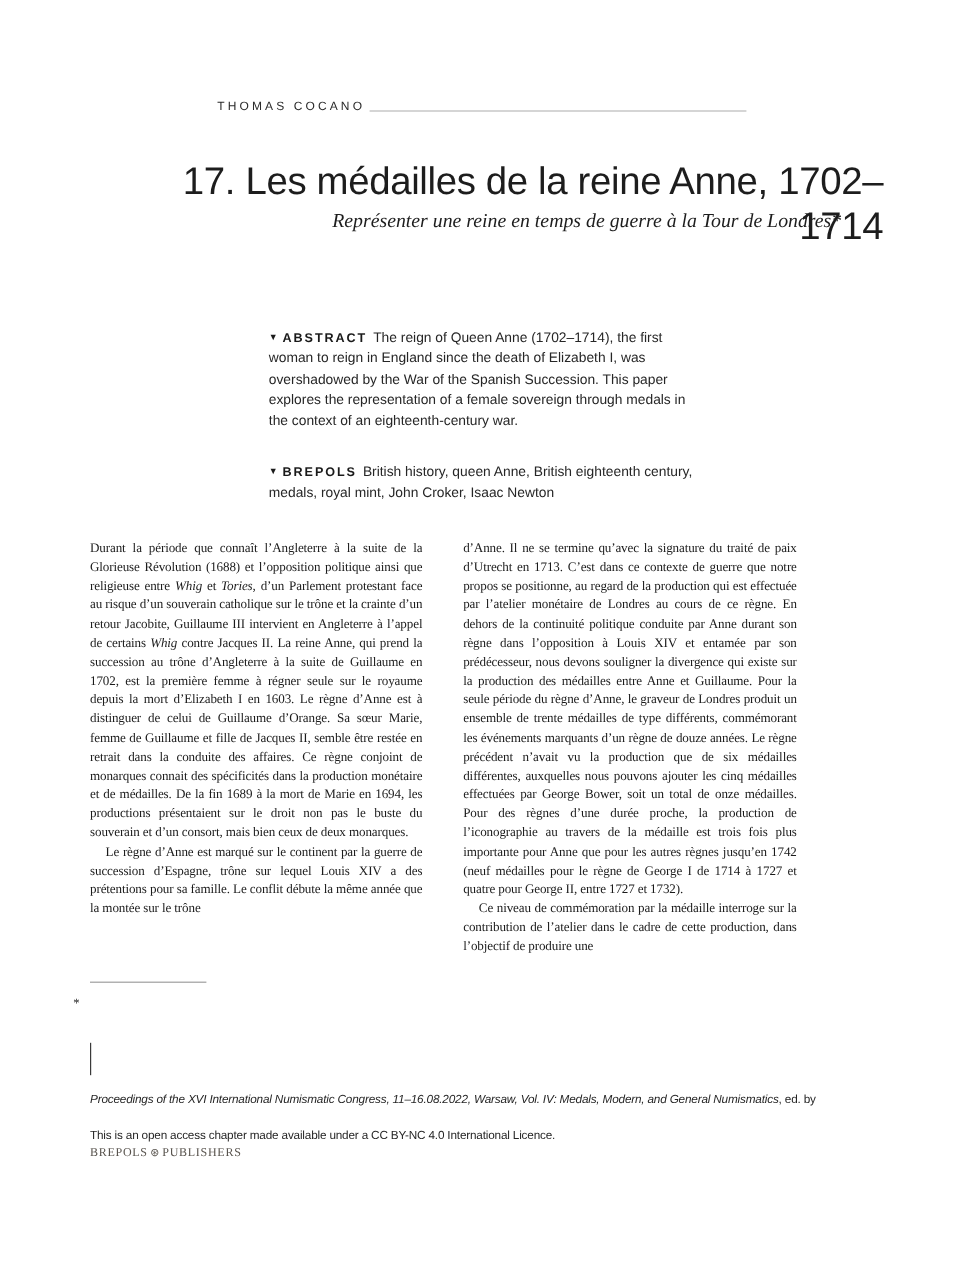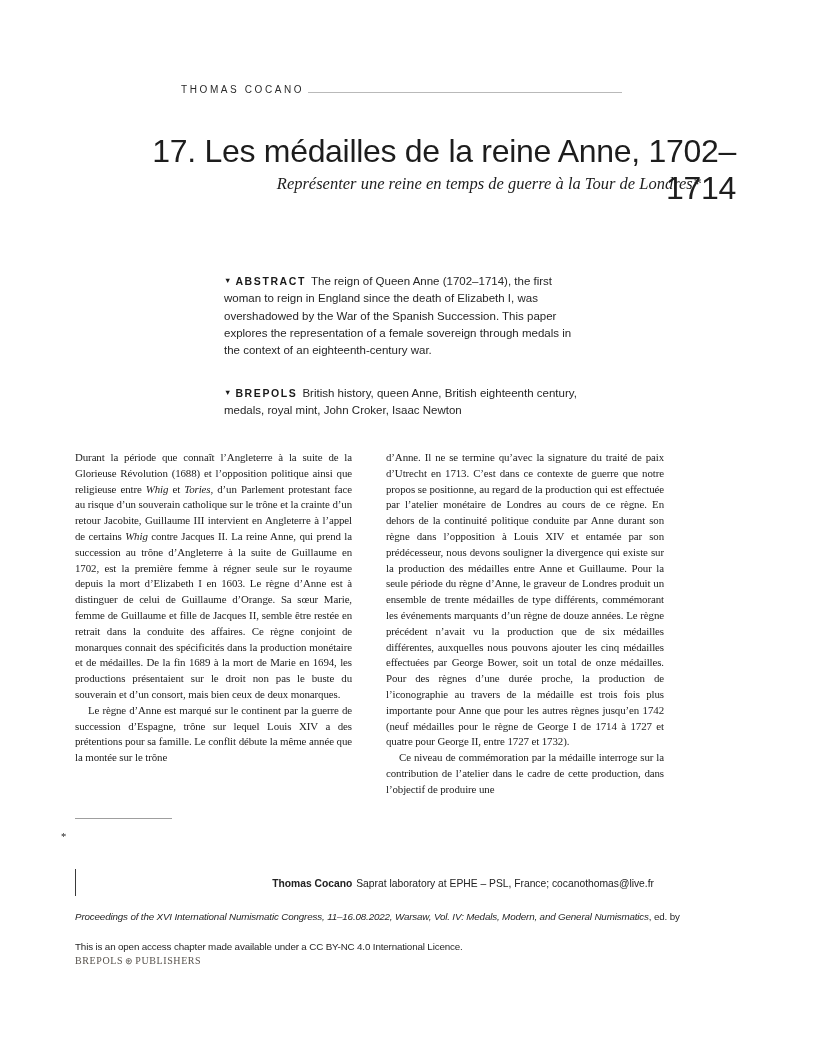--- a/index.html
+++ b/index.html
@@ -118,23 +118,20 @@
   </div>
   <div class="abs body-col col-right">
     <p>d’Anne. Il ne se termine qu’avec la signature du traité de paix d’Utrecht en 1713. C’est dans ce contexte de guerre que notre propos se positionne, au regard de la production qui est effectuée par l’atelier monétaire de Londres au cours de ce règne. En dehors de la continuité politique conduite par Anne durant son règne dans l’opposition à Louis XIV et entamée par son prédécesseur, nous devons souligner la divergence qui existe sur la production des médailles entre Anne et Guillaume. Pour la seule période du règne d’Anne, le graveur de Londres produit un ensemble de trente médailles de type différents, commémorant les événements marquants d’un règne de douze années. Le règne précédent n’avait vu la production que de six médailles différentes, auxquelles nous pouvons ajouter les cinq médailles effectuées par George Bower, soit un total de onze médailles. Pour des règnes d’une durée proche, la production de l’iconographie au travers de la médaille est trois fois plus importante pour Anne que pour les autres règnes jusqu’en 1742 (neuf médailles pour le règne de George I de 1714 à 1727 et quatre pour George II, entre 1727 et 1732).</p>
     <p class="indent">Ce niveau de commémoration par la médaille interroge sur la contribution de l’atelier dans le cadre de cette production, dans l’objectif de produire une</p>
   </div>
 
   <div class="abs footnote-rule"></div>
   <div class="abs footnote-symbol">*</div>
 
   <div class="abs affil-bar"></div>
-  <div class="abs affil-text">
-    <span class="affil-author">Thomas Cocano</span><span>Saprat laboratory at EPHE – PSL, France; cocanothomas@live.fr</span>
-  </div>
 
   <div class="abs imprint-line imprint-1">
     <span class="it">Proceedings of the XVI International Numismatic Congress, 11–16.08.2022, Warsaw, Vol. IV: Medals, Modern, and General Numismatics</span><span>, ed. by</span>
   </div>
   <div class="abs imprint-line imprint-3">This is an open access chapter made available under a CC BY-NC 4.0 International Licence.</div>
 
   <div class="abs publisher-logo">
     <span>BREPOLS</span><span class="publisher-mark">⊛</span><span>PUBLISHERS</span>
   </div>
 

